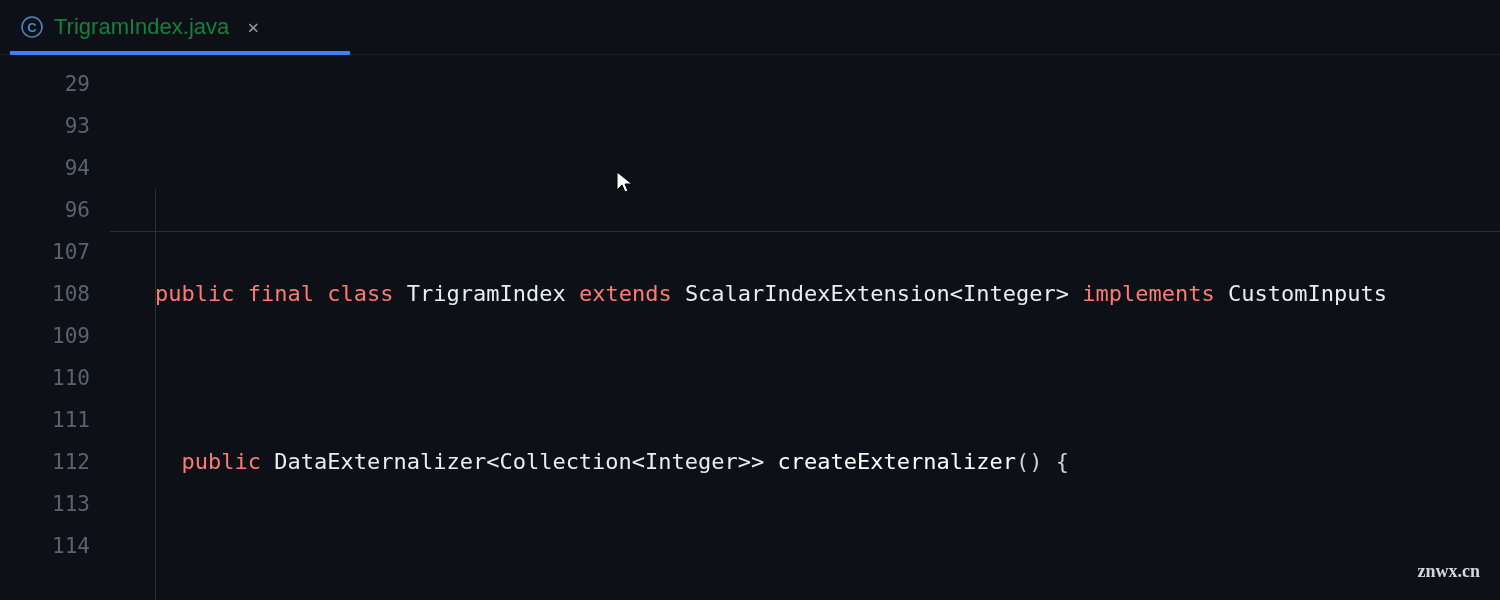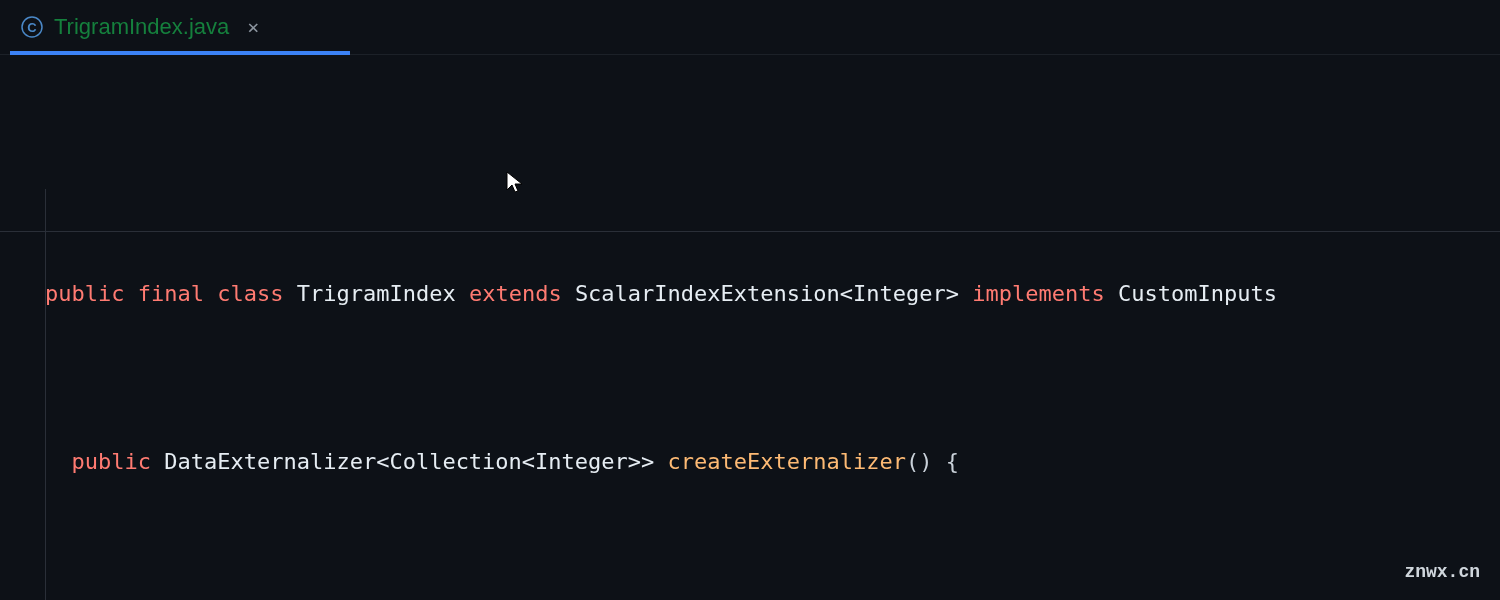--- a/index.html
+++ b/index.html
@@ -86,34 +86,34 @@
   .vertical-guide {
     position: absolute;
     left: 45px;
     top: 134px;
     bottom: 0;
     width: 1px;
     background: #2a2f38;
   }
   .kw { color: #ff7b72; } 
   .type { color: #e6edf3; }
-  .method { color: #fdba74; }
+  .method { color: #ffffff; }
   .cursor-pointer {
     position: absolute;
     left: 505px;
     top: 115px;
     pointer-events: none;
     z-index: 10;
   }
   .watermark {
     position: absolute;
     bottom: 18px;
     right: 20px;
     color: #e6edf3;
-    font-family: Liberation Mono, monospace;
+    font-family: Liberation Serif, serif;
     font-size: 18px;
     font-weight: bold;
     opacity: 0.9;
   }
   .sticky-divider {
     position: absolute;
     left: 0;
     right: 0;
     top: 176px;
     height: 1px;
@@ -131,20 +131,35 @@
         <text x="11" y="16" text-anchor="middle" fill="#4a88c7" font-size="13" font-family="sans-serif" font-weight="bold">C</text>
       </svg>
     </span>
     <span class="tab-title">TrigramIndex.java</span>
     <span class="tab-close">×</span>
     <div class="tab-active-indicator"></div>
   </div>
 </div>
 
 <div class="editor">
+  <div class="gutter">
+    <div class="gutter-line">29</div>
+    <div class="gutter-line">93</div>
+    <div class="gutter-line">94</div>
+    <div class="gutter-line">96</div>
+    <div class="gutter-line">107</div>
+    <div class="gutter-line">108</div>
+    <div class="gutter-line">109</div>
+    <div class="gutter-line">110</div>
+    <div class="gutter-line">111</div>
+    <div class="gutter-line">112</div>
+    <div class="gutter-line">113</div>
+    <div class="gutter-line">114</div>
+    <div class="gutter-line"></div>
+  </div>
 
   <div class="code">
     <div class="vertical-guide"></div>
     <div class="sticky-divider"></div>
 
     <div class="code-line"><span class="kw">public</span> <span class="kw">final</span> <span class="kw">class</span> <span class="type">TrigramIndex</span> <span class="kw">extends</span> <span class="type">ScalarIndexExtension&lt;Integer&gt;</span> <span class="kw">implements</span> <span class="type">CustomInputs</span></div>
 
     <div class="code-line">  <span class="kw">public</span> <span class="type">DataExternalizer&lt;Collection&lt;Integer&gt;&gt;</span> <span class="method">createExternalizer</span><span>() {</span></div>
 
     

